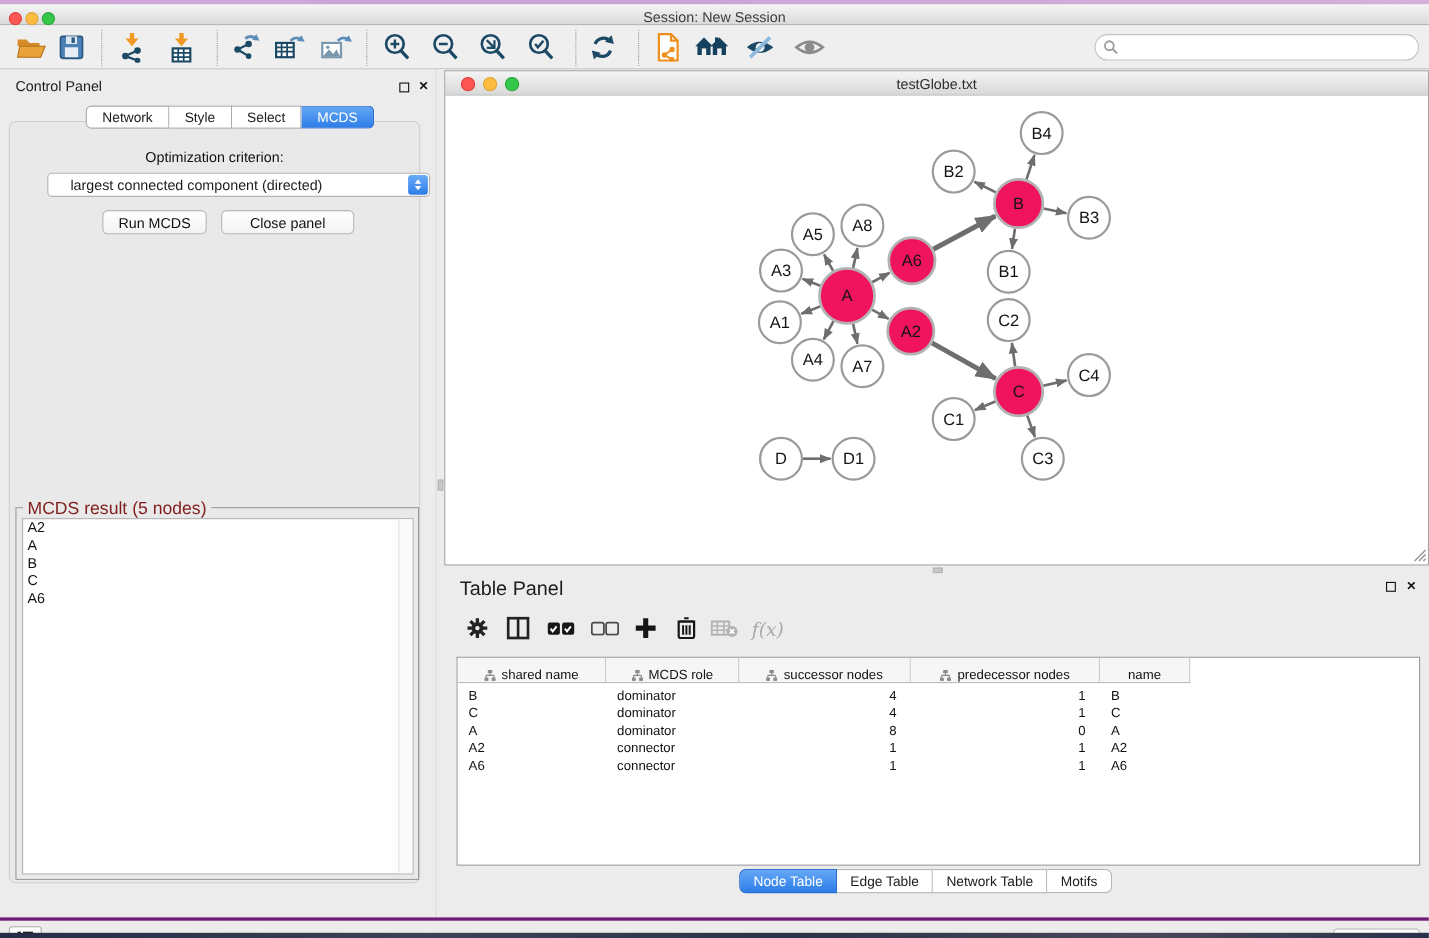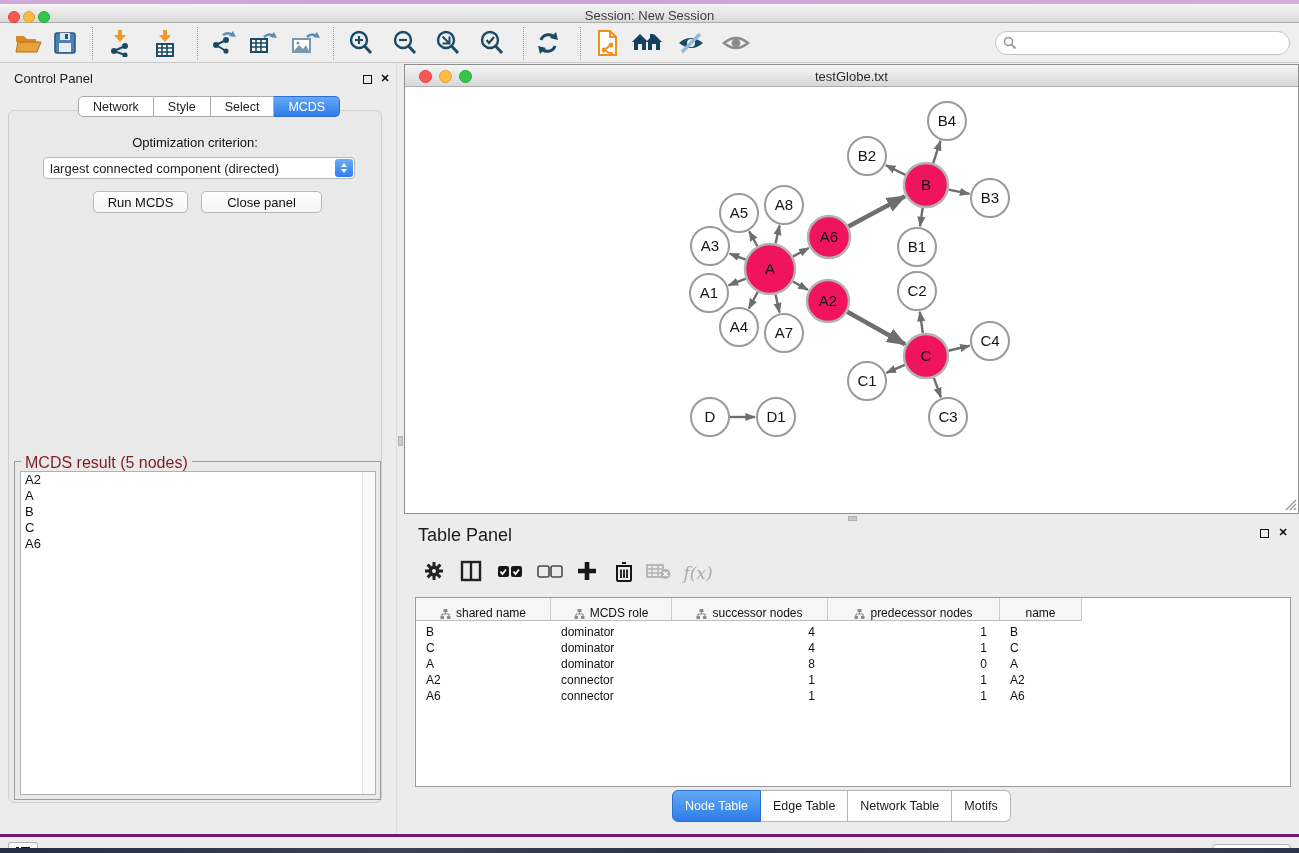--- a/index.html
+++ b/index.html
@@ -29,21 +29,21 @@
   .cp-title { position:absolute; left:14px; top:71px; font-size:13px; }
   .panel-btn { position:absolute; width:12px; height:12px; display:flex; align-items:center; justify-content:center; font-size:11px; font-weight:bold; color:#111; }
   .sq-icon { width:9px; height:9px; border:1.6px solid #111; display:inline-block; }
   .cp-float { left:361px; top:73px; } .cp-close { left:379px; top:72px; }
   .cp-body { position:absolute; left:8px; top:110px; width:374px; height:693px; background:#e9e9e9; border:1px solid #cfcfcf; border-radius:6px; }
   .cp-tabs { position:absolute; left:78px; top:96px; height:21px; display:flex; z-index:3; }
   .cp-tab { height:21px; background:#fff; border:1px solid #ababab; border-left:none; font-size:12.5px; display:flex; align-items:center; justify-content:center; padding:0 14px; color:#1c1c1c; }
   .cp-tab:first-child { border-left:1px solid #ababab; border-radius:5px 0 0 5px; }
   .cp-tab.sel { background:linear-gradient(#64a7f5,#2d7de9); color:#fff; border-color:#2d6fd0; border-radius:0 5px 5px 0; }
   .opt-label { position:absolute; left:8px; top:135px; width:374px; text-align:center; font-size:13px; color:#111; }
-  .dropdown { position:absolute; left:43px; top:157px; width:312px; height:22px; background:#fff; border:1px solid #b3b3b3; border-radius:4px; font-size:13px; display:flex; align-items:center; padding-left:6px; }
+  .dropdown { position:absolute; left:43px; top:157px; width:348px; height:22px; background:#fff; border:1px solid #b3b3b3; border-radius:4px; font-size:13px; display:flex; align-items:center; padding-left:20px; }
   .dd-stepper { position:absolute; right:1px; top:1px; width:18px; height:18px; border-radius:3px; background:linear-gradient(#6cabf7,#2d7de9); display:flex; flex-direction:column; align-items:center; justify-content:center; gap:2px; }
   .dd-up { width:0; height:0; border-left:3.5px solid transparent; border-right:3.5px solid transparent; border-bottom:4px solid #fff; }
   .dd-down { width:0; height:0; border-left:3.5px solid transparent; border-right:3.5px solid transparent; border-top:4px solid #fff; }
   .cp-button { position:absolute; height:22px; background:linear-gradient(#ffffff,#f3f3f3); border:1px solid #b9b9b9; border-radius:5px; font-size:13px; display:flex; align-items:center; justify-content:center; color:#111; }
   .btn-run { left:93px; top:191px; width:95px; }
   .btn-close { left:201px; top:191px; width:121px; }
   .groupbox { position:absolute; left:14px; top:461px; width:367px; height:339px; border:1px solid #9d9d9d; }
   .group-title { position:absolute; left:6px; top:-8px; background:#e9e9e9; padding:0 4px; font-size:16px; color:#7f1d1d; }
   .result-list { position:absolute; left:5px; top:9px; width:356px; height:324px; background:#fff; border:1px solid #b0b0b0; overflow:hidden; }
   .result-scroll { position:absolute; right:0; top:0; width:13px; height:100%; background:#fafafa; border-left:1px solid #e3e3e3; }
@@ -78,21 +78,21 @@
   .table-box { position:absolute; left:415px; top:597px; width:876px; height:190px; background:#fff; border:1px solid #9a9a9a; overflow:hidden; }
   .thead { display:flex; height:23px; background:#f6f6f6; border-bottom:1px solid #bdbdbd; width:666px; }
   .th { display:flex; align-items:flex-end; justify-content:center; gap:5px; font-size:12px; color:#111; border-right:1px solid #cdcdcd; }
   .c0{width:135px;} .c1{width:121px;} .c2{width:156px;} .c3{width:172px;} .c4{width:82px;}
   .trow { display:flex; height:16px; line-height:16px; font-size:12px; color:#111; }
   .tcell { overflow:hidden; white-space:nowrap; }
   .tcell.al { text-align:left; padding-left:10px; }
   .tcell.ar { text-align:right; padding-right:13px; }
   .tbody { padding-top:3px; }
   .tp-tabs { position:absolute; left:672px; top:790px; height:22px; display:flex; }
-  .tp-tab { height:32px; background:#fff; border:1px solid #b5b5b5; border-left:none; font-size:12.5px; display:flex; align-items:center; justify-content:center; padding:0 12px; }
+  .tp-tab { height:22px; background:#fff; border:1px solid #b5b5b5; border-left:none; font-size:12.5px; display:flex; align-items:center; justify-content:center; padding:0 12px; }
   .tp-tab:first-child { border-left:1px solid #b5b5b5; border-radius:6px 0 0 6px; }
   .tp-tab:last-child { border-radius:0 6px 6px 0; }
   .tp-tab.sel { background:linear-gradient(#64a7f5,#2d7de9); color:#fff; border-color:#2d6fd0; }
 
   
   .statusbar { position:absolute; left:0; top:834px; width:1299px; height:33px; background:#ececec; border-top:3px solid #701a75; }
   .list-button { position:absolute; left:8px; top:5px; width:30px; height:26px; border:1px solid #b0b0b0; border-radius:3px; background:linear-gradient(#fdfdfd,#efefef); display:flex; align-items:center; justify-content:center; }
   .memory-button { position:absolute; left:1212px; top:7px; width:79px; height:23px; border:1px solid #b4b4b4; border-radius:4px; background:#fdfdfd; display:flex; align-items:center; justify-content:center; gap:6px; font-size:12px; color:#111; }
   .mem-dot { width:11px; height:11px; border-radius:50%; background:#1e9e33; }
   .desktop-strip-bottom { position:absolute; left:0; top:848px; width:1299px; height:5px;

